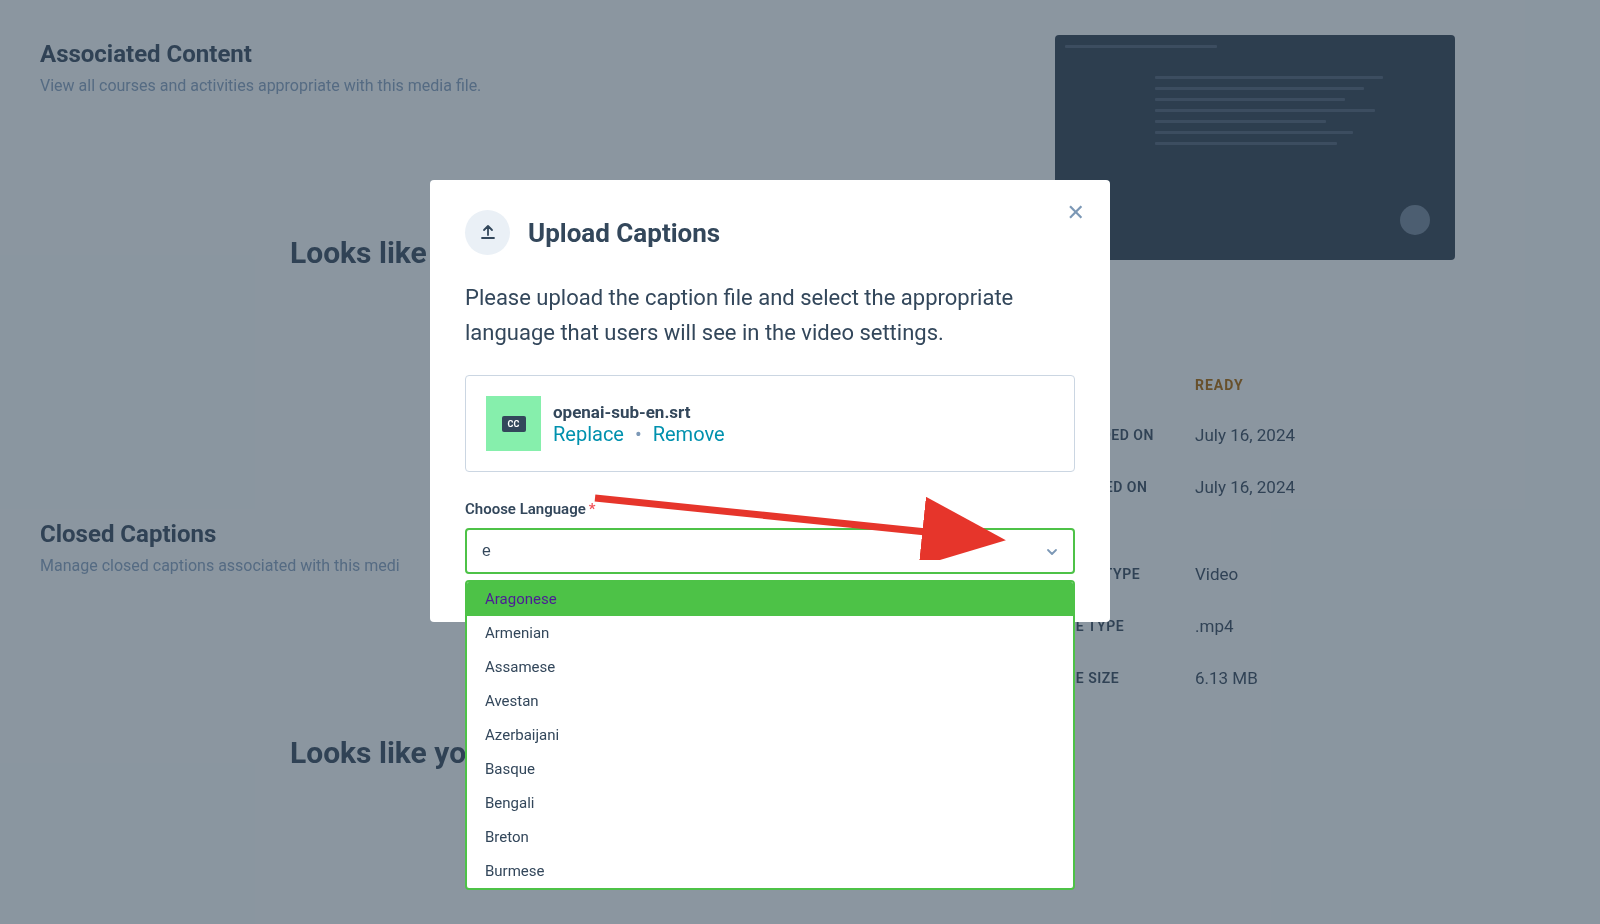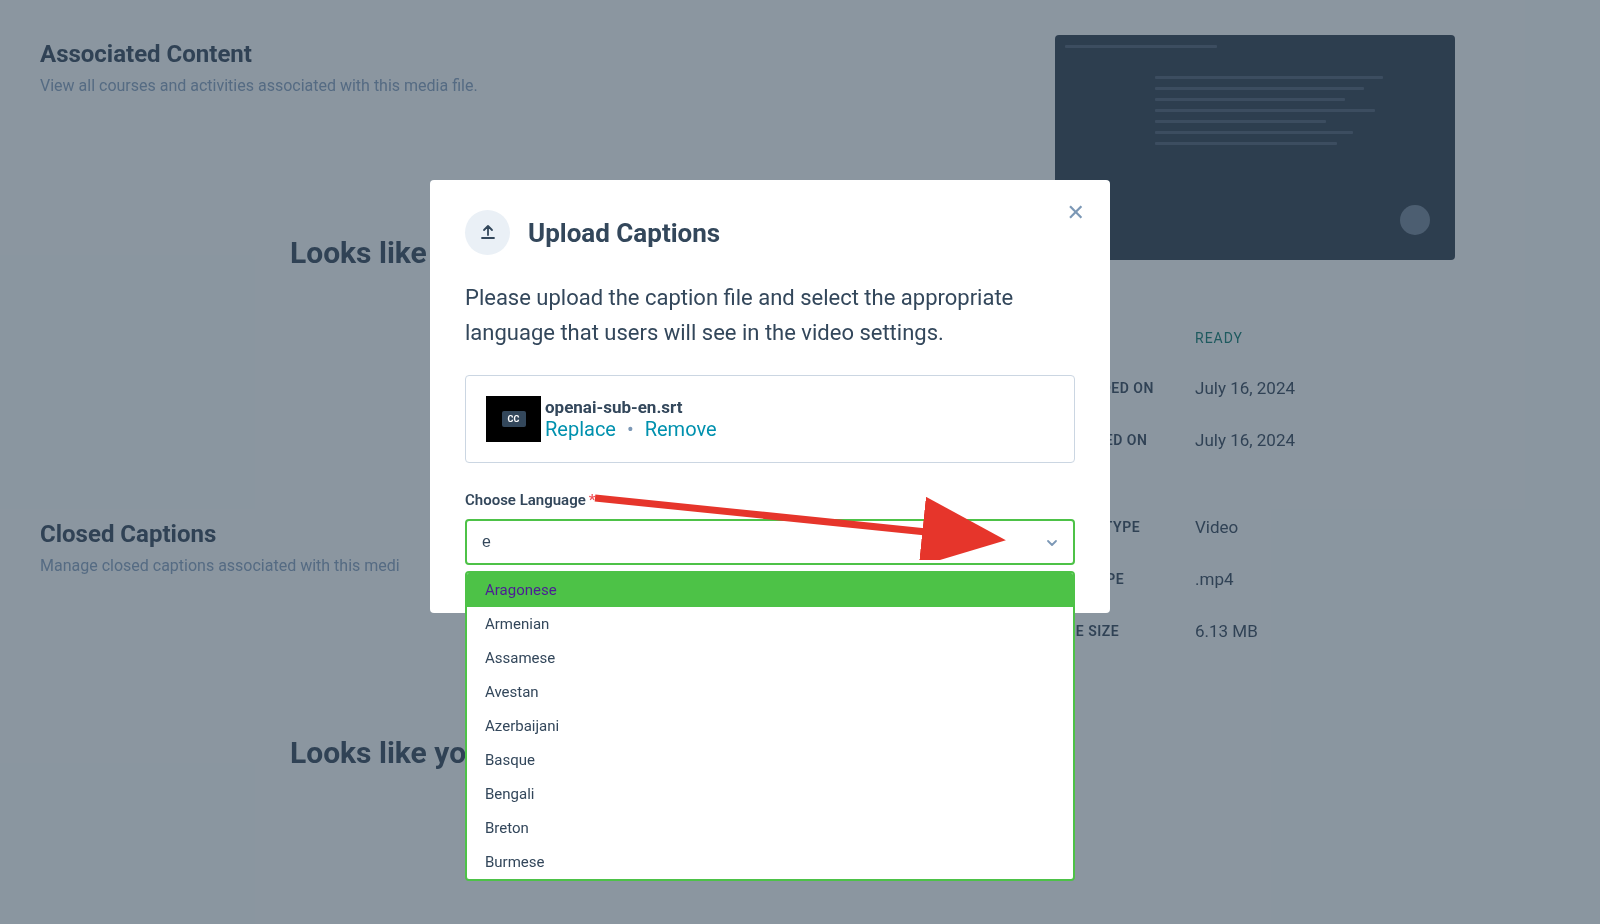--- a/index.html
+++ b/index.html
@@ -108,23 +108,24 @@
       letter-spacing: 0.5px;
     }
     
     .detail-value {
       font-size: 17px;
       color: #33475b;
     }
     
     .status-badge {
       font-size: 14px;
-      font-weight: 400;
-      color: #0f766e;
+      font-weight: 700;
+      color: #a16207;
       letter-spacing: 1px;
+      margin-top: 47px;
     }
     
     .detail-divider {
       height: 35px;
     }
     
     
     .overlay {
       position: absolute;
       top: 0;
@@ -192,26 +193,26 @@
       border: 1px solid #cbd6e2;
       border-radius: 4px;
       padding: 20px;
       display: flex;
       align-items: center;
       margin-bottom: 28px;
     }
     
     .file-icon {
       width: 55px;
-      height: 46px;
-      background: #000000;
+      height: 55px;
+      background: #86efac;
       display: flex;
       align-items: center;
       justify-content: center;
-      margin-right: 4px;
+      margin-right: 12px;
     }
     
     .file-cc {
       width: 24px;
       height: 16px;
       background: #33475b;
       color: #fff;
       font-size: 9px;
       font-weight: 700;
       display: flex;
@@ -307,21 +308,21 @@
       z-index: 50;
       pointer-events: none;
     }
   </style>
 </head>
 <body>
 
 <div class="page-bg">
   <div>
     <div class="section-heading">Associated Content</div>
-    <div class="section-desc">View all courses and activities associated with this media file.</div>
+    <div class="section-desc">View all courses and activities appropriate with this media file.</div>
     <div class="empty-state">Looks like y</div>
   </div>
 
   <div class="closed-captions-section">
     <div class="section-heading">Closed Captions</div>
     <div class="section-desc">Manage closed captions associated with this medi</div>
     <div class="empty-state" style="padding-top:120px">Looks like you</div>
   </div>
 </div>
 

